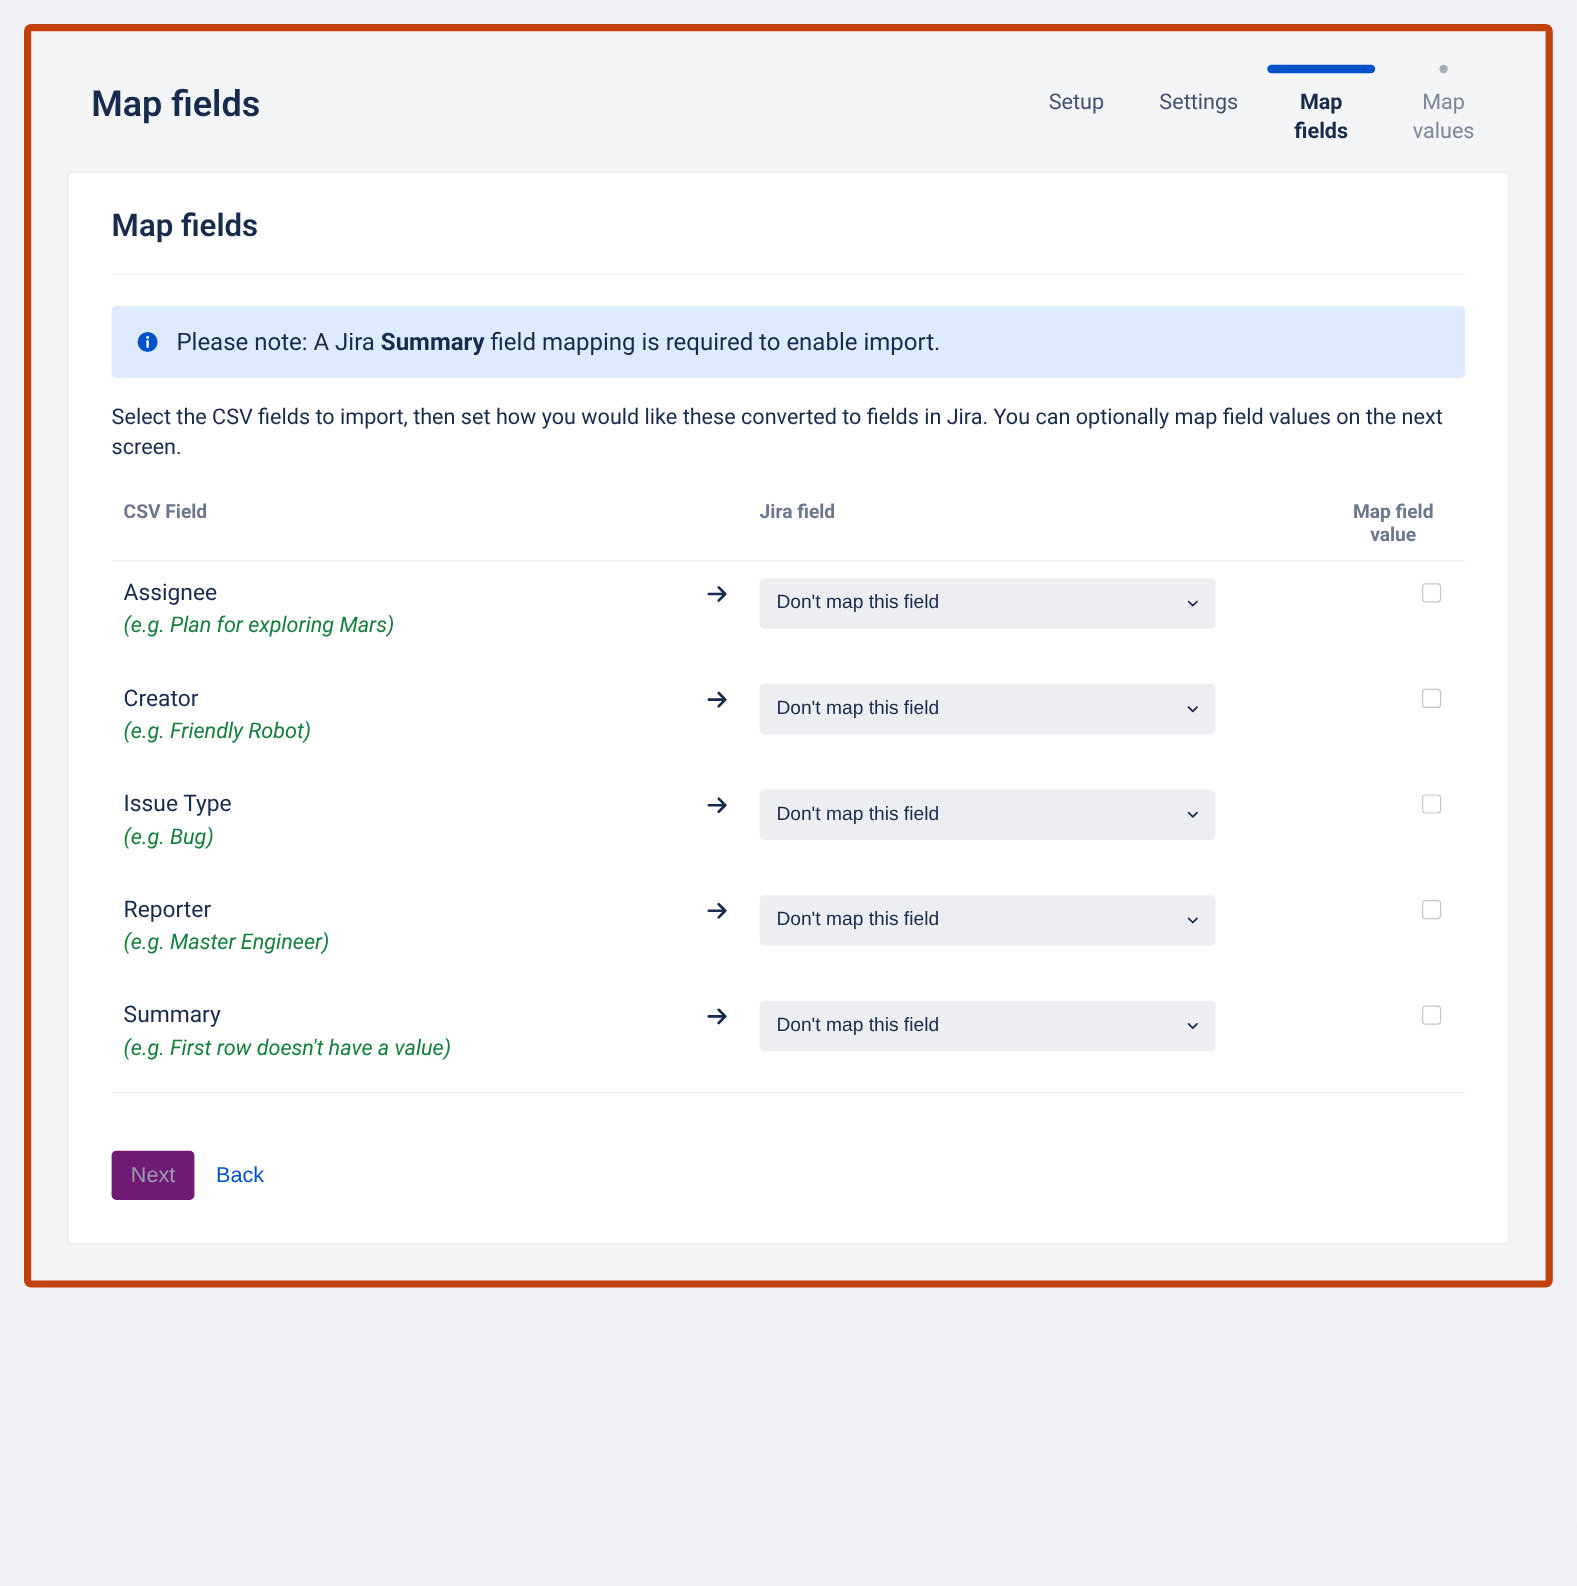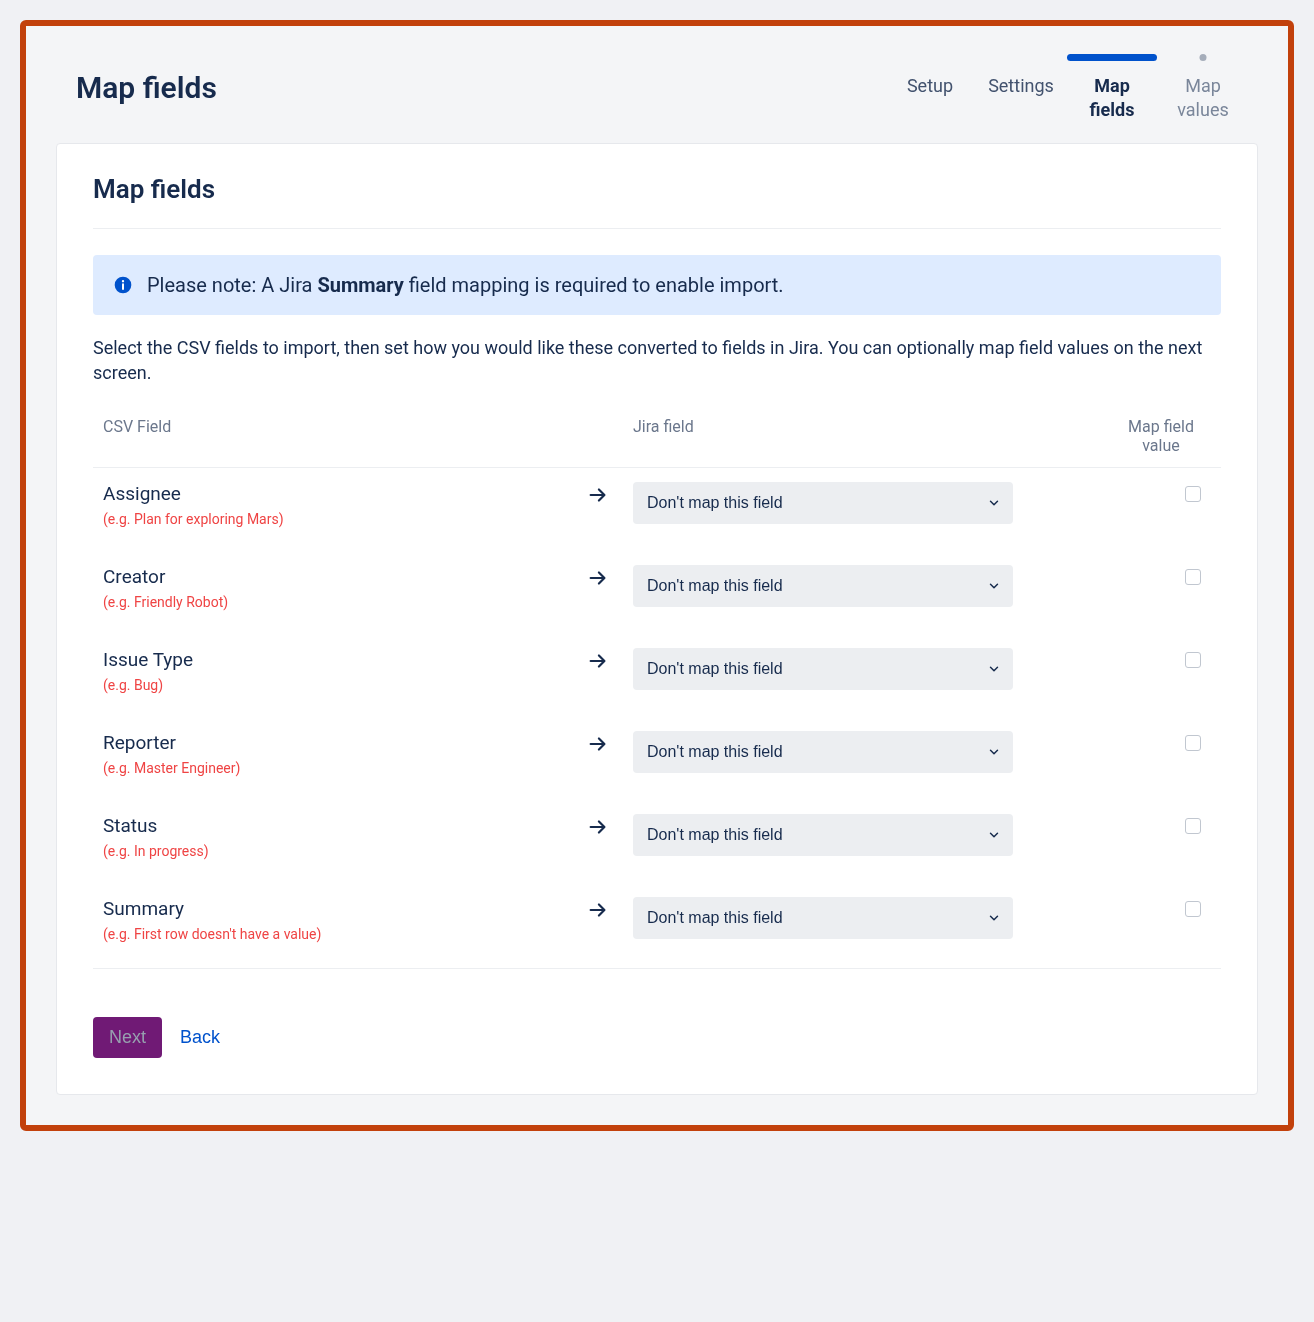--- a/index.html
+++ b/index.html
@@ -24,21 +24,21 @@
     padding: 28px 50px 20px 50px;
   }
   .header h1 {
     font-size: 30px;
     font-weight: 600;
     color: #172B4D;
     padding-top: 16px;
   }
   .steps {
     display: flex;
-    gap: 21px;
+    gap: 32px;
   }
   .step {
     text-align: center;
     min-width: 70px;
     position: relative;
     padding-top: 20px;
     font-size: 18px;
     color: #42526E;
     line-height: 1.35;
     cursor: pointer;
@@ -105,39 +105,40 @@
     line-height: 1.4;
     margin-bottom: 20px;
   }
   table {
     width: 100%;
     border-collapse: collapse;
   }
   thead th {
     text-align: left;
     font-size: 16px;
-    font-weight: 400;
+    font-weight: 700;
     color: #6B778C;
     padding: 12px 10px 12px 10px;
     border-bottom: 1px solid #eceef1;
     vertical-align: top;
   }
   thead th.map-col { text-align: center; }
   tbody td {
     padding: 14px 10px 24px 10px;
     vertical-align: top;
   }
   .field-name {
     font-size: 19px;
     color: #172B4D;
     margin-bottom: 6px;
   }
   .field-example {
-    font-size: 14px;
-    color: #ef4444;
+    font-size: 18px;
+    color: #15803d;
+    font-style: italic;
   }
   .arrow-cell {
     width: 46px;
     text-align: center;
     padding-top: 16px;
   }
   .arrow-cell svg { width: 22px; height: 22px; }
   .select-wrap {
     position: relative;
     width: 380px;
@@ -345,44 +346,20 @@
           <path d="M6 9l6 6 6-6" stroke="#172B4D" stroke-width="2.5" fill="none" stroke-linecap="round" stroke-linejoin="round"></path>
         </svg>
       </div>
     </td>
     <td class="check-cell">
       <input type="checkbox" style="">
     </td>
   </tr>
           <tr>
     <td>
-      <div class="field-name">Status</div>
-      <div class="field-example">(e.g. In progress)</div>
-    </td>
-    <td class="arrow-cell">
-      <svg viewBox="0 0 24 24">
-        <path d="M4 12h14M13 6l6 6-6 6" stroke="#172B4D" stroke-width="2.4" fill="none" stroke-linecap="round" stroke-linejoin="round"></path>
-      </svg>
-    </td>
-    <td>
-      <div class="select-wrap">
-        <select class="select">
-          <option>Don't map this field</option>
-        </select>
-        <svg class="select-caret" viewBox="0 0 24 24">
-          <path d="M6 9l6 6 6-6" stroke="#172B4D" stroke-width="2.5" fill="none" stroke-linecap="round" stroke-linejoin="round"></path>
-        </svg>
-      </div>
-    </td>
-    <td class="check-cell">
-      <input type="checkbox" style="">
-    </td>
-  </tr>
-          <tr>
-    <td>
       <div class="field-name">Summary</div>
       <div class="field-example">(e.g. First row doesn't have a value)</div>
     </td>
     <td class="arrow-cell">
       <svg viewBox="0 0 24 24">
         <path d="M4 12h14M13 6l6 6-6 6" stroke="#172B4D" stroke-width="2.4" fill="none" stroke-linecap="round" stroke-linejoin="round"></path>
       </svg>
     </td>
     <td>
       <div class="select-wrap">

